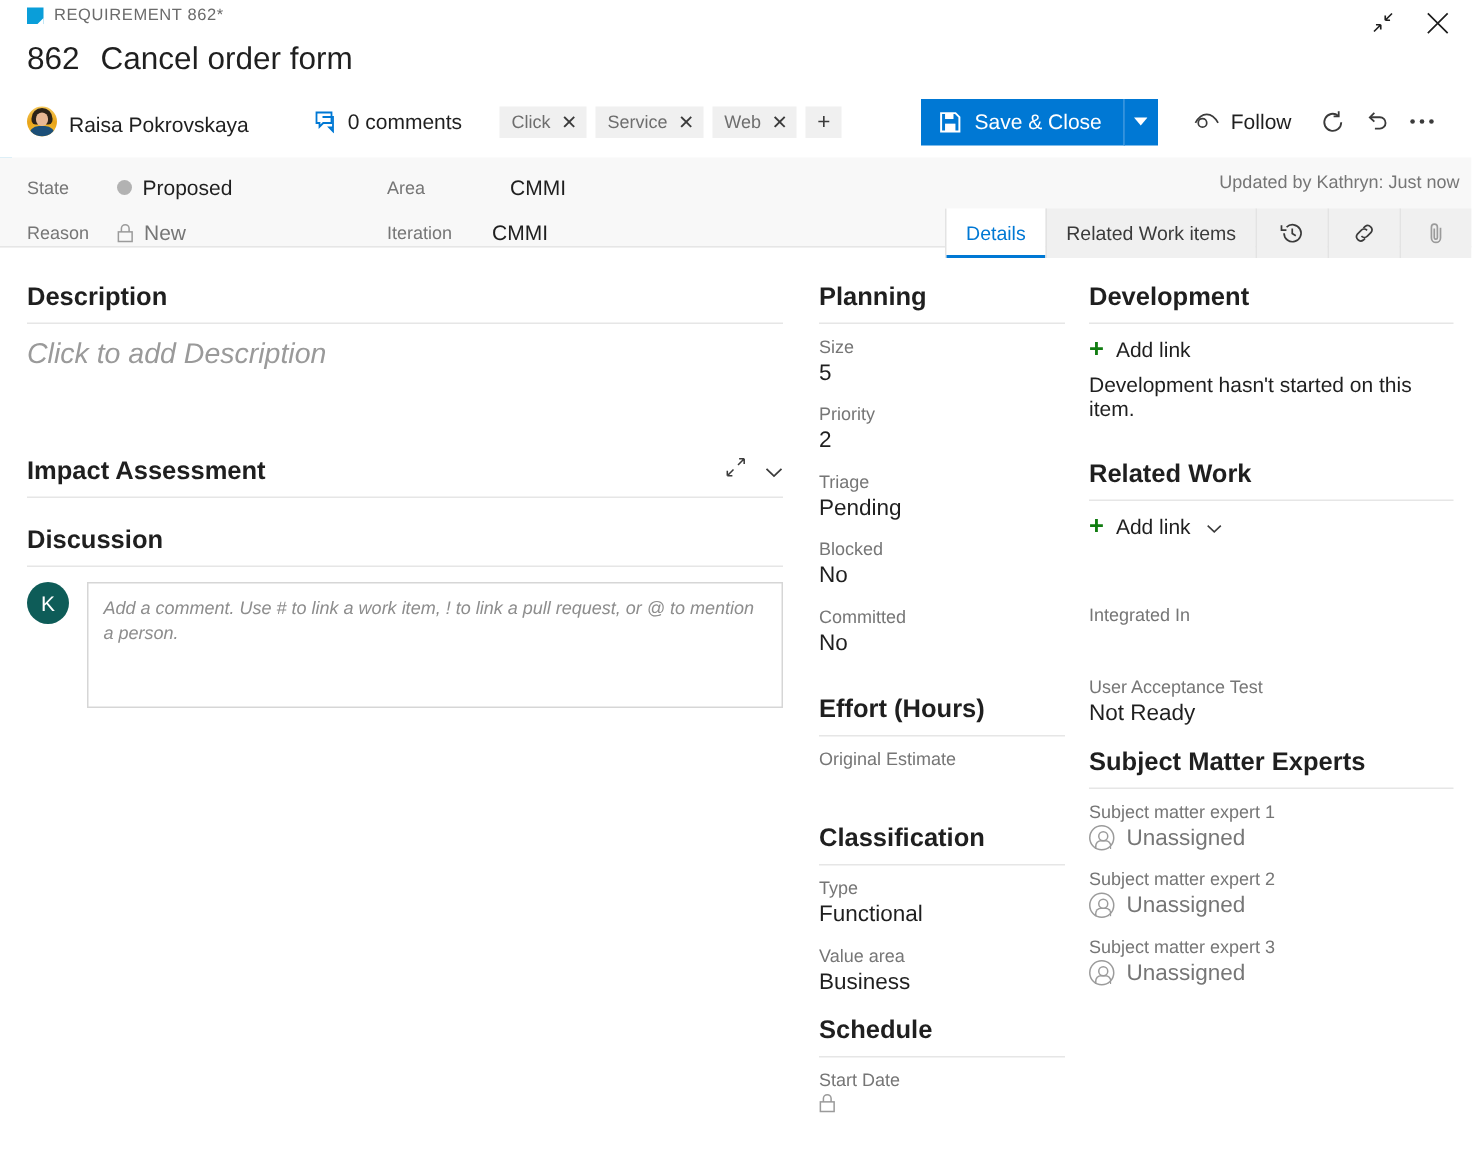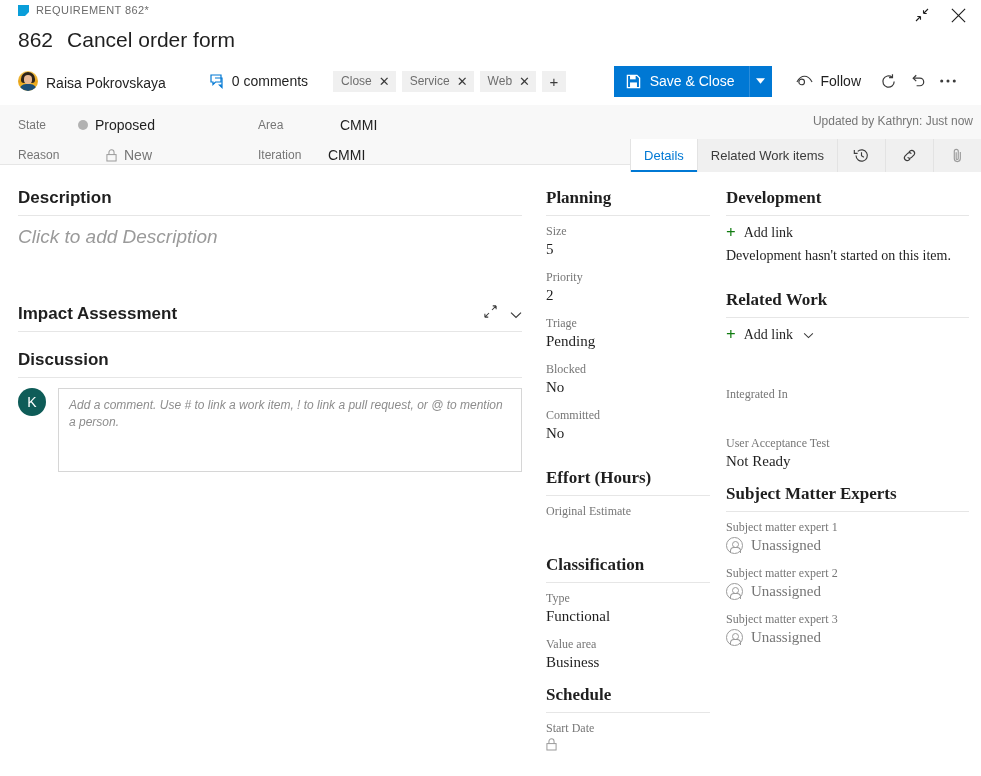--- a/index.html
+++ b/index.html
@@ -153,21 +153,21 @@
   .comment-box {
     flex:1; border:1px solid #d6d6d6; min-height:84px; padding:8px 10px;
     font-size:12px; color:#8d8d8d; font-style:italic; line-height:1.45; cursor:text;
   }
 
   .fld { margin-bottom:12px; }
   .fld-label { font-size:12px; color:#767676; margin-bottom:2px; }
   .fld-val { font-size:15px; color:#1f1f1f; }
   .fld-val.empty { height:20px; }
 
-  .sec-block { margin-top:26px;font-family:Liberation Serif, serif; }
+  .sec-block { margin-top:26px; }
   .sec-block.first { margin-top:0; }
 
   .add-link {
     display:flex; align-items:center; gap:8px; font-size:14px; color:#1f1f1f;
     cursor:pointer; margin-bottom:7px;
   }
   .plus-green { color:#107c10; font-size:17px; line-height:1; font-weight:600; }
   .dev-note { font-size:14px; color:#1f1f1f; }
 
   .sme-row { display:flex; align-items:center; gap:8px; font-size:15px; color:#767676; }
@@ -218,21 +218,21 @@
       <div class="comments-link">
         <svg width="16" height="15" viewBox="0 0 16 15">
           <path d="M1 1h10v7H5.5L3 10.5V8H1z" fill="none" stroke="#0078d4" stroke-width="1.2"></path>
           <path d="M5 4h7v7H9.5L12 13.5V11" fill="none" stroke="#0078d4" stroke-width="1.2"></path>
         </svg>
         <span class="comments-count">0 comments</span>
       </div>
 
       <div class="tags">
         <span class="tag">
-          <span>Close</span>
+          <span>Click</span>
           <span class="tag-x">✕</span>
         </span>
         <span class="tag">
           <span>Service</span>
           <span class="tag-x">✕</span>
         </span>
         <span class="tag">
           <span>Web</span>
           <span class="tag-x">✕</span>
         </span>
@@ -302,21 +302,21 @@
   </div>
 
   <div class="state-bar">
     <div class="sf" style="left:18px; top:12px;">
       <span class="sf-label">State</span>
       <span class="sf-val">
         <span class="dot-proposed"></span>
         <span>Proposed</span>
       </span>
     </div>
-    <div class="sf" style="left:18px; top:42px;gap:28px;">
+    <div class="sf" style="left:18px; top:42px;">
       <span class="sf-label">Reason</span>
       <span class="sf-val muted">
         <svg width="11" height="13" viewBox="0 0 12 14">
           <rect x="1" y="6" width="10" height="7" fill="none" stroke="#9b9b9b" stroke-width="1.1"></rect>
           <path d="M3.2 6V3.6a2.8 2.8 0 0 1 5.6 0V6" fill="none" stroke="#9b9b9b" stroke-width="1.1"></path>
         </svg>
         <span>New</span>
       </span>
     </div>
     <div class="sf" style="left:258px; top:12px;gap:12px;">

